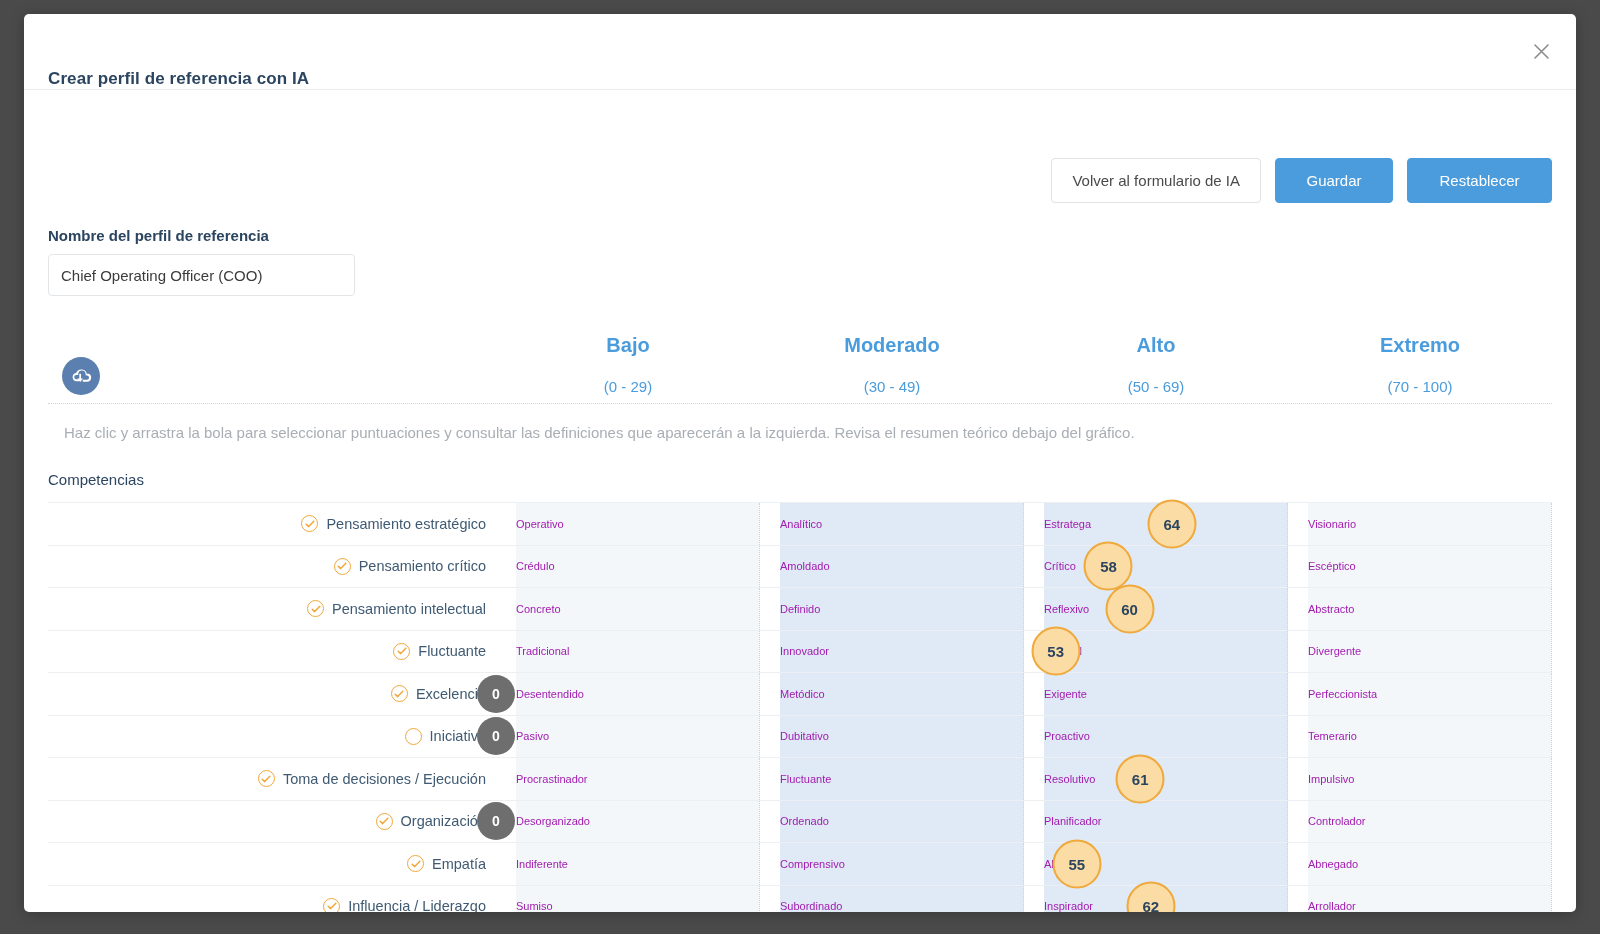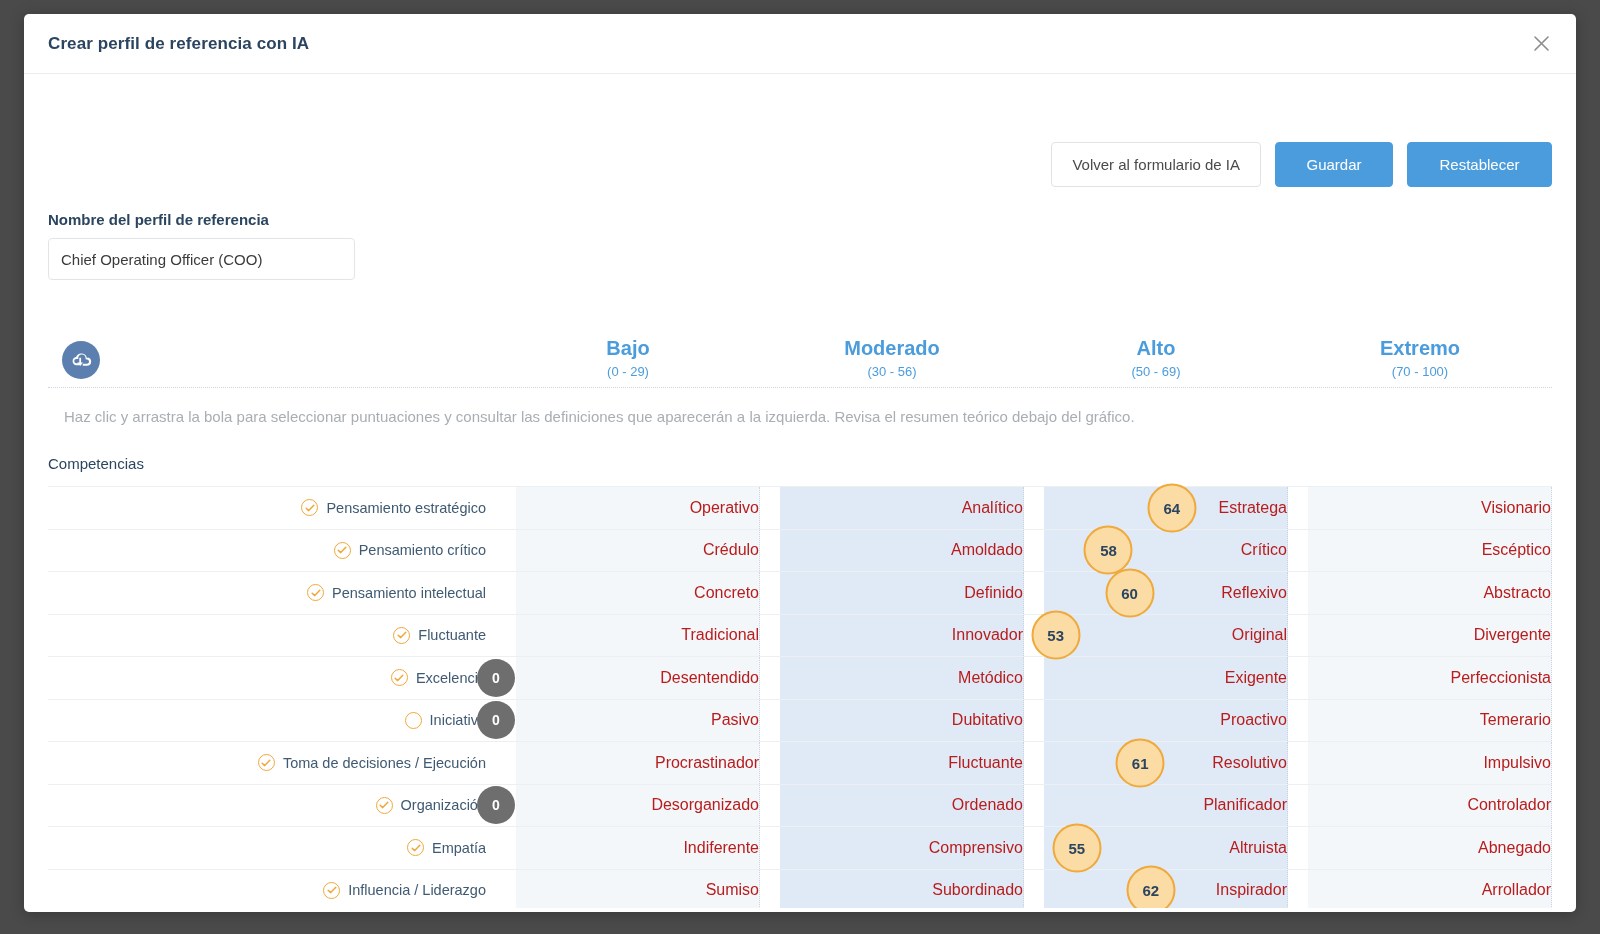--- a/index.html
+++ b/index.html
@@ -16,23 +16,23 @@
     width: 1552px; height: 898px;
     background: #ffffff;
     border-radius: 5px;
     overflow: hidden;
     box-shadow: 0 2px 14px rgba(0,0,0,0.25);
   }
 
   
   .modal-header {
     position: relative;
-    height: 60px;
+    height: 76px;
     border-bottom: 1px solid #ececec;
-    display: flex; align-items: center;
+    display: flex; align-items: flex-end;
   }
   .modal-title {
     margin-left: 24px;
     font-size: 17px;
     font-weight: bold;
     color: #2b4560;
     letter-spacing: .1px;
   }
   .close-icon {
     position: absolute;
@@ -124,21 +124,21 @@
     display: flex; align-items: center; justify-content: center;
     cursor: pointer;
     margin-left: 14px;
   }
   .scale-col {
     flex: 1;
     text-align: center;
     color: #4a9cdd;
   }
   .scale-col .nm { font-size: 20px; font-weight: bold; }
-  .scale-col .rg { font-size: 13px; margin-top: 4px; }
+  .scale-col .rg { font-size: 15px; margin-top: 21px; }
 
   .hint {
     margin-top: 20px;
     font-size: 15px;
     color: #a9aeb4;
     padding-left: 16px;
   }
 
   .section-title {
     margin-top: 30px;
@@ -176,23 +176,23 @@
     width: 17px; height: 17px;
     border-radius: 50%;
     border: 1.4px solid #f0a83c;
     display: flex; align-items: center; justify-content: center;
     flex: 0 0 auto;
     cursor: pointer;
   }
   .check svg { display: block; }
   .cell {
     flex: 1;
-    display: flex; align-items: center; justify-content: flex-end;
-    font-size: 16px;
-    color: #b91c1c;
+    display: flex; align-items: center; justify-content: flex-start;
+    font-size: 11px;
+    color: #a21caf;
     border-right: 1px dotted #c9d6e2;
     position: relative;
   }
   .cell:last-child { border-right: none; }
   .c-bajo { background: #f3f7fa; }
   .c-mod  { background: #dfeaf6; }
   .c-alto { background: #dfeaf6; }
   .c-ext  { background: #f3f7fa; }
 
   
@@ -264,21 +264,21 @@
             <path d="M12.05 9.5h-1.9v5.1H8.0l3.1 3.9 3.1-3.9h-2.15z"></path>
           </svg>
         </div>
       </div>
       <div class="scale-col">
         <div class="nm">Bajo</div>
         <div class="rg">(0 - 29)</div>
       </div>
       <div class="scale-col">
         <div class="nm">Moderado</div>
-        <div class="rg">(30 - 56)</div>
+        <div class="rg">(30 - 49)</div>
       </div>
       <div class="scale-col">
         <div class="nm">Alto</div>
         <div class="rg">(50 - 69)</div>
       </div>
       <div class="scale-col">
         <div class="nm">Extremo</div>
         <div class="rg">(70 - 100)</div>
       </div>
     </div>

